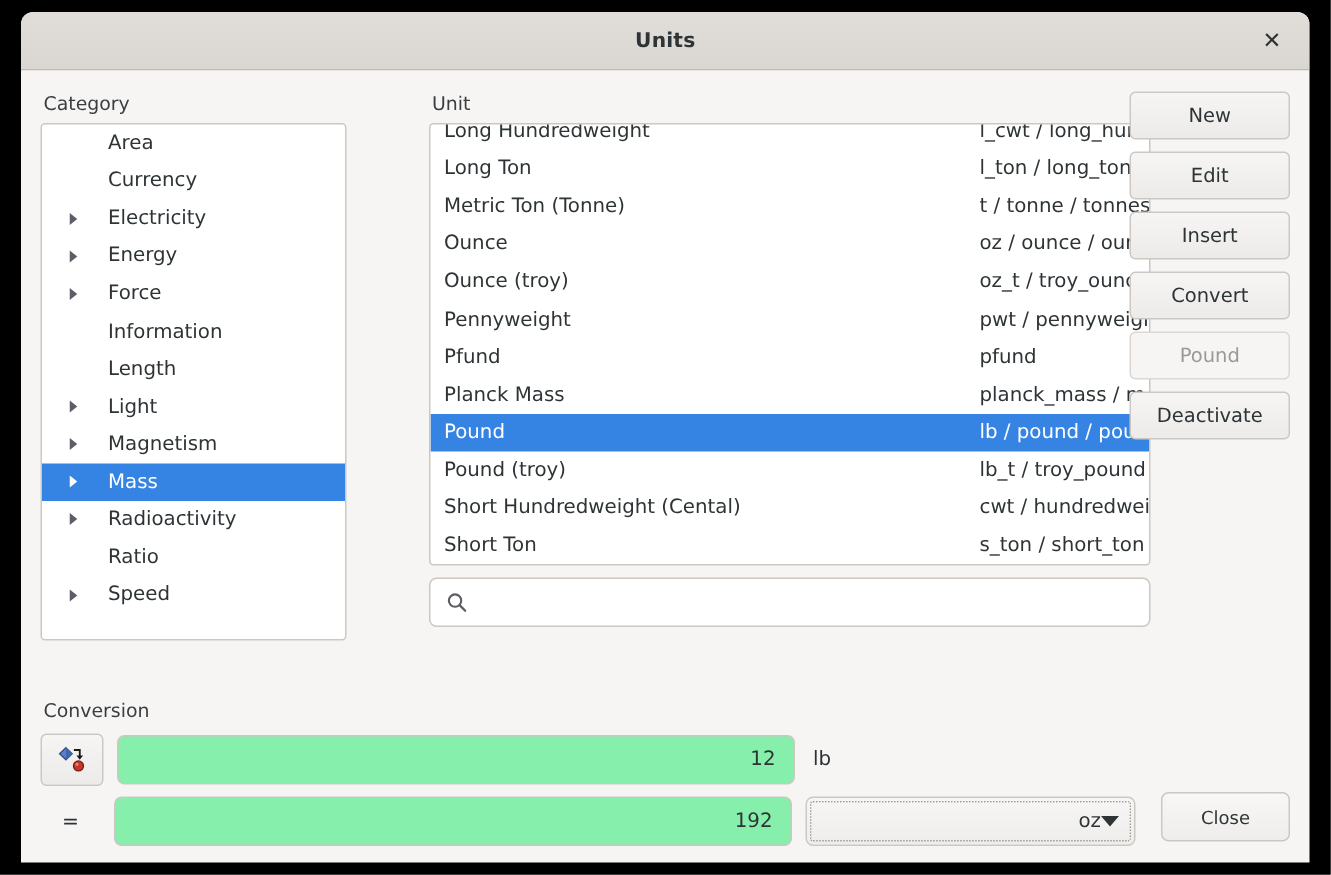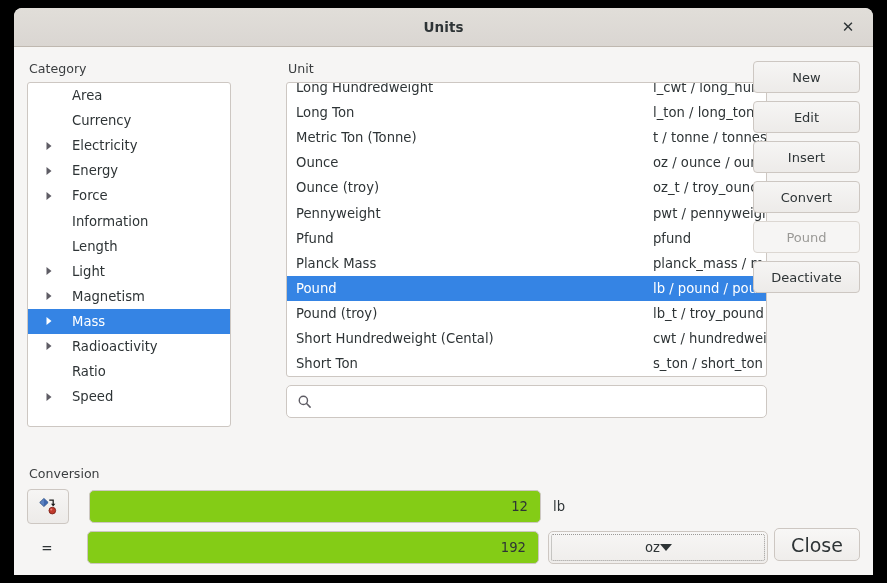--- a/index.html
+++ b/index.html
@@ -249,24 +249,24 @@
   }
   .eq-label {
     width: 40px;
     flex: 0 0 40px;
     text-align: center;
     font-size: 13.5px;
     color: #2e3436;
   }
   .conv-input {
     height: 33px;
-    background: #84cc16;
+    background: #86efac;
     border: 1px solid #cdc7c2;
     border-radius: 5px;
-    margin-left: 20px;
+    margin-left: 9px;
     flex: 0 0 452px;
     box-sizing: border-box;
     text-align: right;
     padding: 0 12px;
     font-family: "DejaVu Sans", sans-serif;
     font-size: 13.2px;
     color: #2e3436;
     outline: none;
   }
   .unit-suffix {
@@ -277,21 +277,21 @@
   .unit-select {
     margin-left: 9px;
     flex: 0 0 220px;
     height: 33px;
     background: linear-gradient(to bottom, #f7f6f5, #efedeb);
     border: 1px solid #cdc7c2;
     border-radius: 5px;
     box-sizing: border-box;
     display: flex;
     align-items: center;
-    justify-content: center;
+    justify-content: flex-end;
     padding: 0 10px 0 11px;
     font-size: 13.2px;
     color: #2e3436;
     cursor: pointer;
     outline: 1px dotted #9a9996;
     outline-offset: -4px;
   }
   .unit-select .arrow {
     width: 0; height: 0;
     border-left: 6px solid transparent;
@@ -303,21 +303,21 @@
   .close-btn {
     position: absolute;
     right: 13px;
     bottom: 14px;
     width: 86px;
     height: 33px;
     background: linear-gradient(to bottom, #f8f7f6, #efedeb);
     border: 1px solid #cdc7c2;
     border-radius: 5px;
     font-family: "DejaVu Sans", sans-serif;
-    font-size: 19px;
+    font-size: 12px;
     color: #2e3436;
     cursor: pointer;
     display: flex;
     align-items: center;
     justify-content: center;
   }
 </style>
 </head>
 <body>
 

